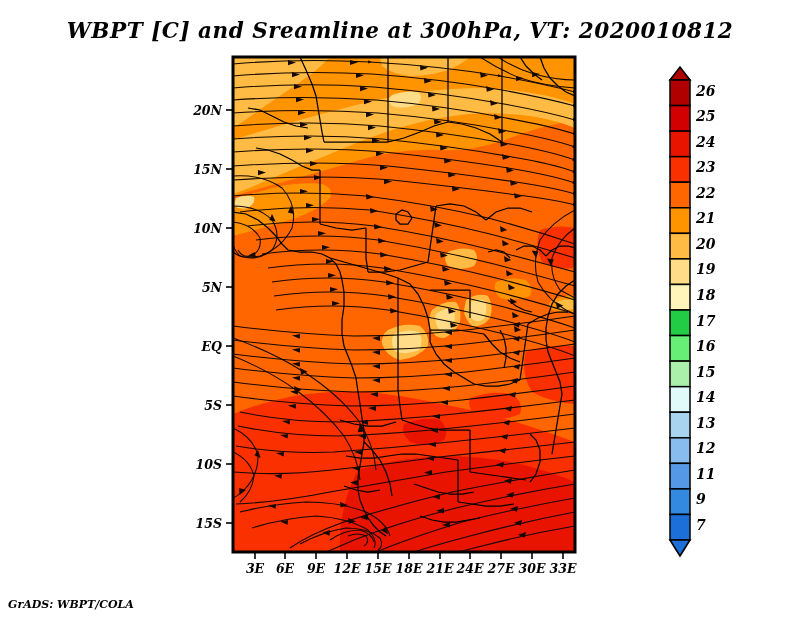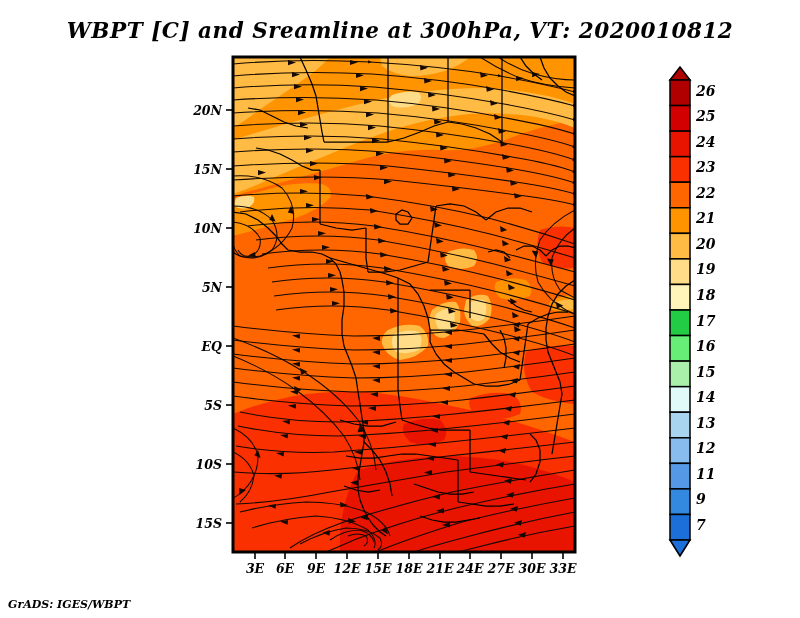--- a/index.html
+++ b/index.html
@@ -535,14 +535,14 @@
         <rect x="670" y="463.33333333333337" width="20" height="25.555555555555557" fill="#5599E6" stroke="#000000" stroke-width="1.5"></rect>
         <text x="696" y="478.83333333333337" class="cblabel">11</text>
         <rect x="670" y="488.8888888888889" width="20" height="25.555555555555557" fill="#3388E0" stroke="#000000" stroke-width="1.5"></rect>
         <text x="696" y="504.3888888888889" class="cblabel">9</text>
         <rect x="670" y="514.4444444444445" width="20" height="25.555555555555557" fill="#1C6FD8" stroke="#000000" stroke-width="1.5"></rect>
         <text x="696" y="529.9444444444445" class="cblabel">7</text>
         <path d="M 670 540 L 680 556 L 690 540 Z" fill="#1C6FD8" stroke="#000000" stroke-width="1.6"></path>
       </g>
   </svg>
 
-  <div class="credit">GrADS: IGES/WBPT</div>
+  <div class="credit">GrADS: WBPT/COLA</div>
 </div>
 
 </body></html>

